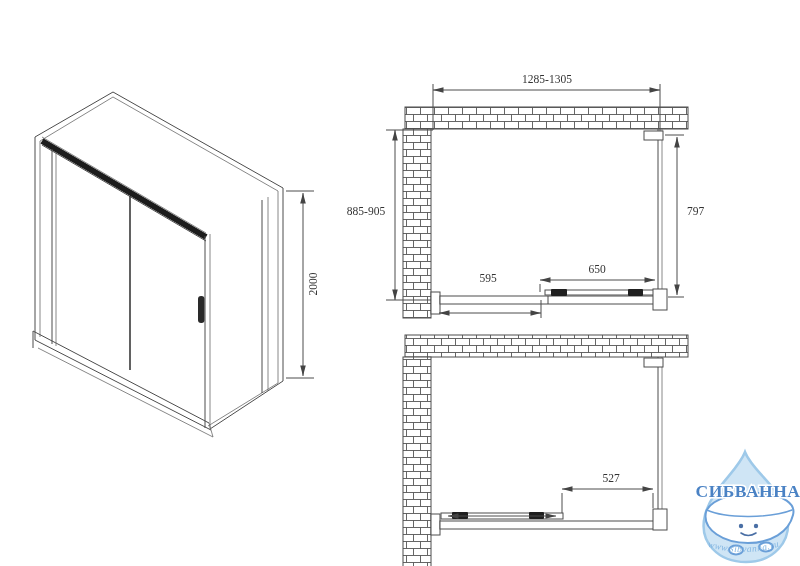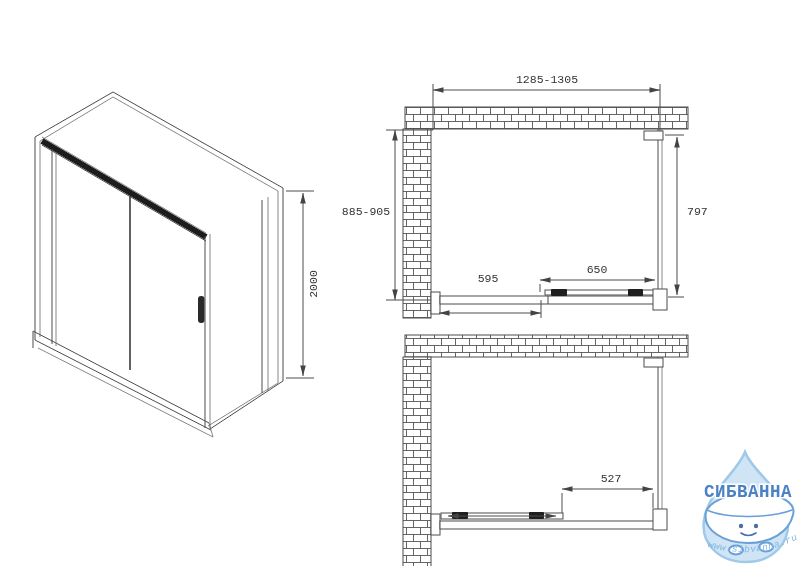--- a/index.html
+++ b/index.html
@@ -1,17 +1,17 @@
 <!DOCTYPE html>
 <html><head>
 <meta charset="utf-8">
 <style>
   html,body{margin:0;padding:0;background:#ffffff;}
   .stage{position:relative;width:800px;height:566px;background:#ffffff;overflow:hidden;
-         font-family:Liberation Mono, monospace;}
+         font-family:Liberation Serif, serif;}
   svg{display:block;}
   .thin{stroke:#4d4d4d;stroke-width:1;fill:none;}
   .thin2{stroke:#6a6a6a;stroke-width:0.8;fill:none;}
   .dim{stroke:#4d4d4d;stroke-width:1;fill:none;}
   .dimtext{font-size:11.5px;fill:#333333;}
   .panel{fill:#ffffff;stroke:#4d4d4d;stroke-width:1;}
   .roller{fill:#1f1f1f;stroke:none;}
   .bandedge{fill:url(#brick);stroke:#4d4d4d;stroke-width:1;}
   .brand{font-size:17.5px;font-weight:bold;letter-spacing:0.5px;
          paint-order:stroke;stroke:#ffffff;stroke-width:3px;}

